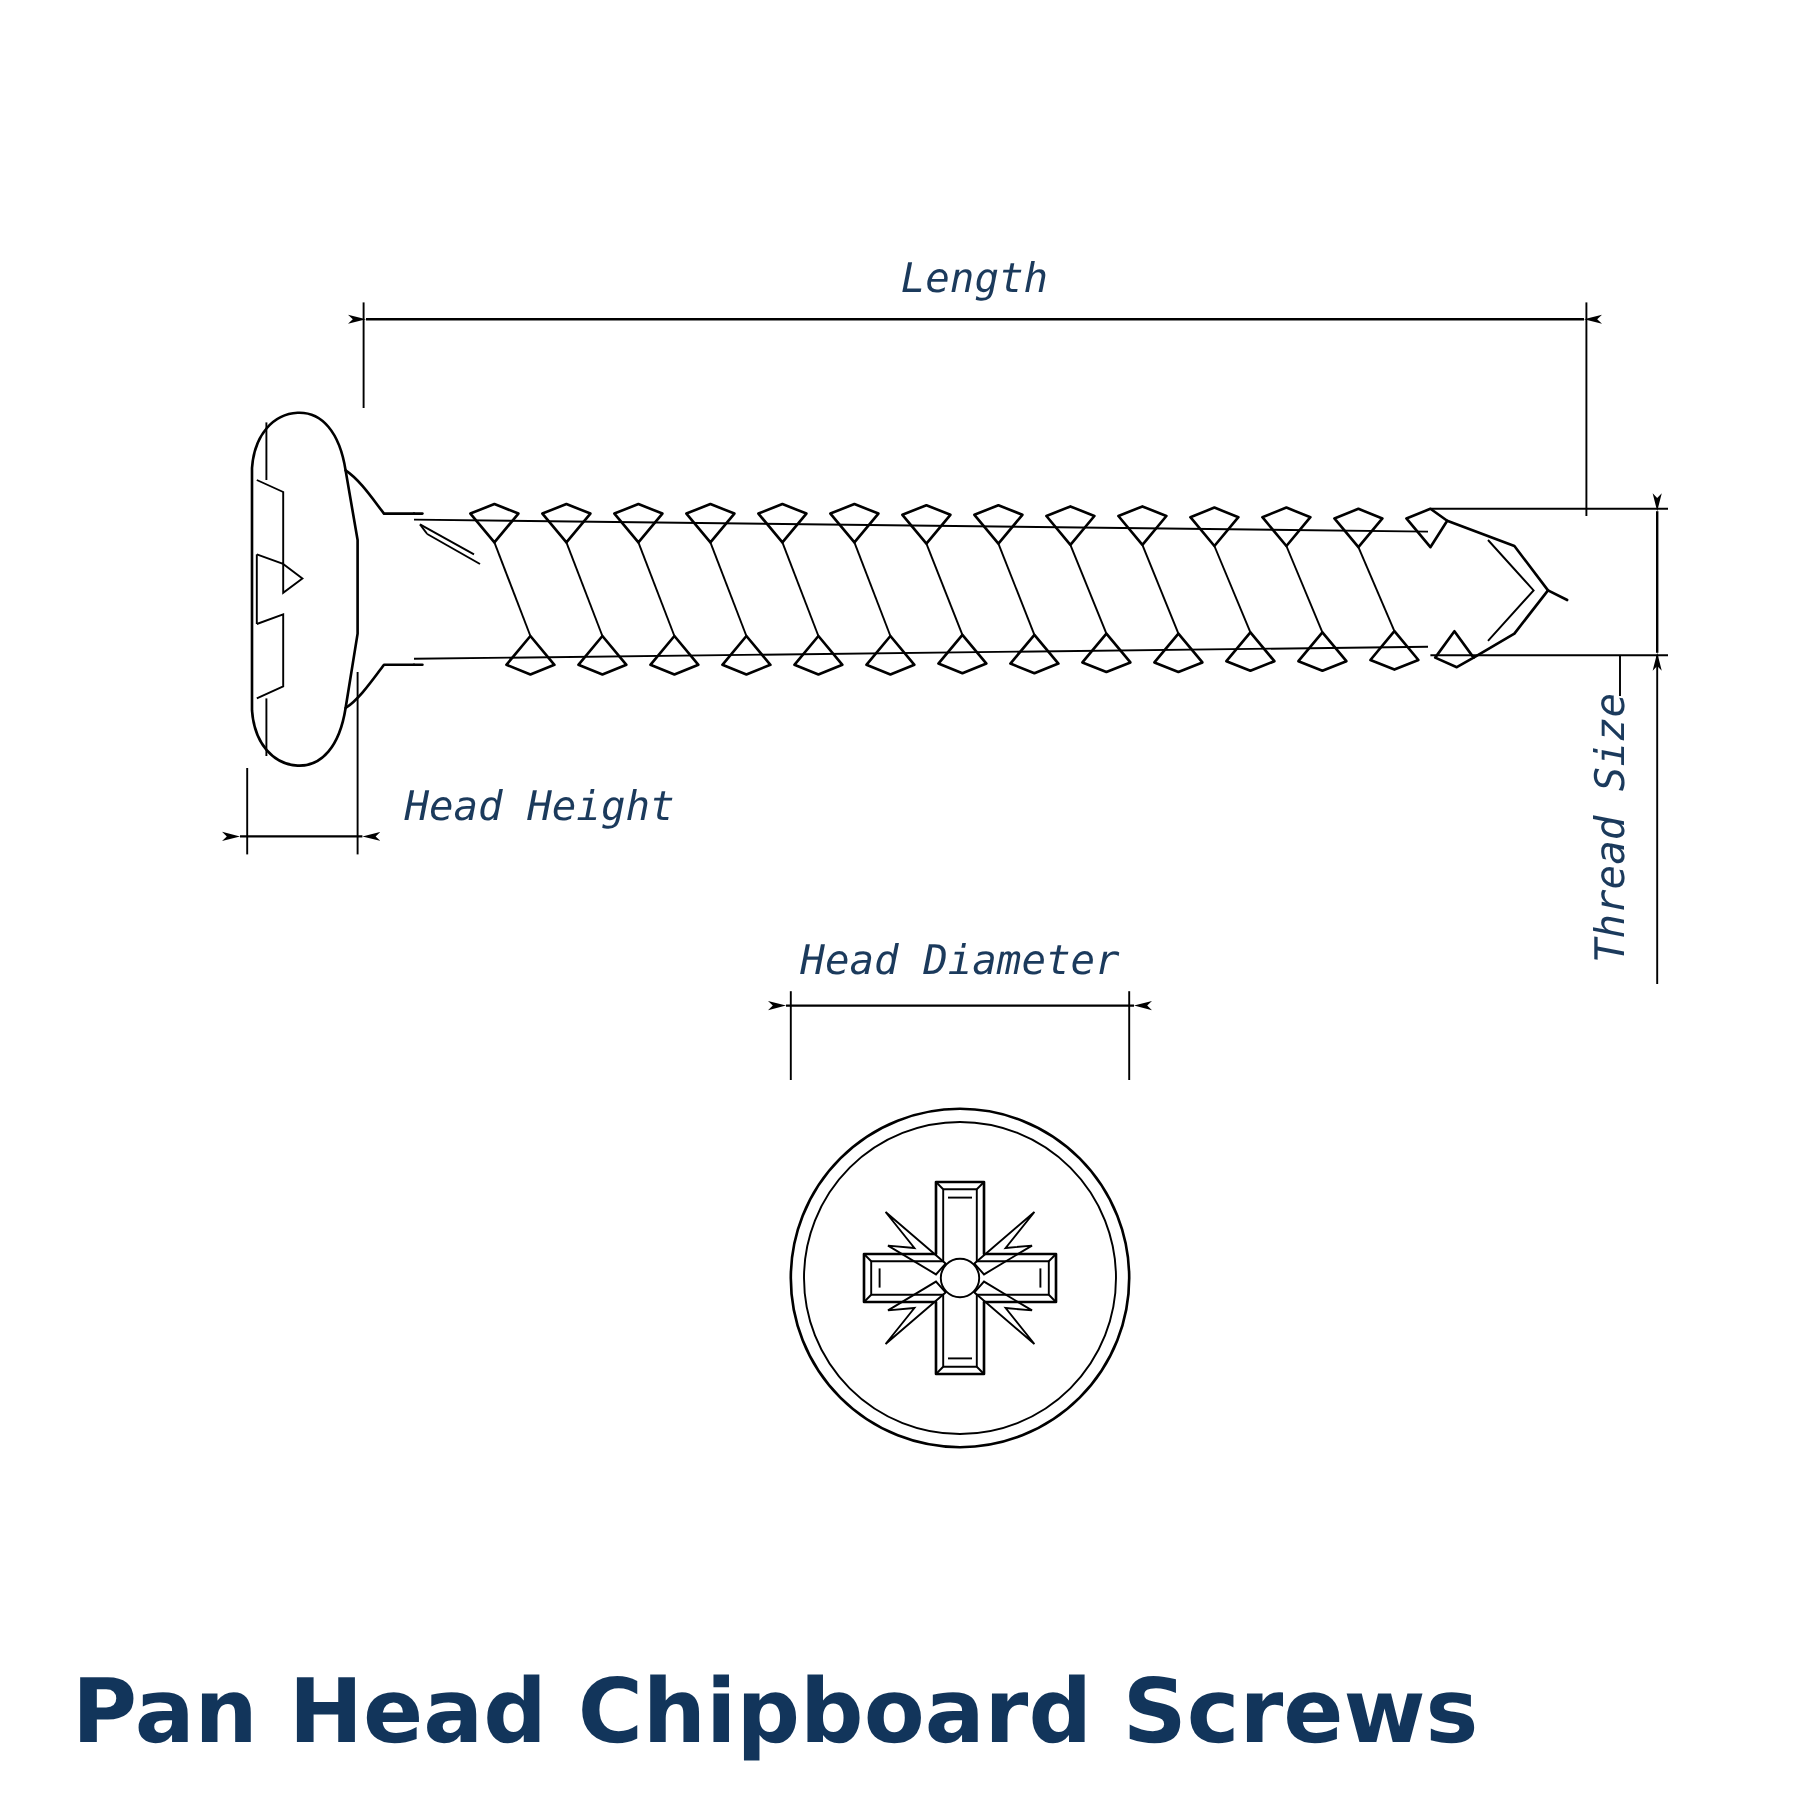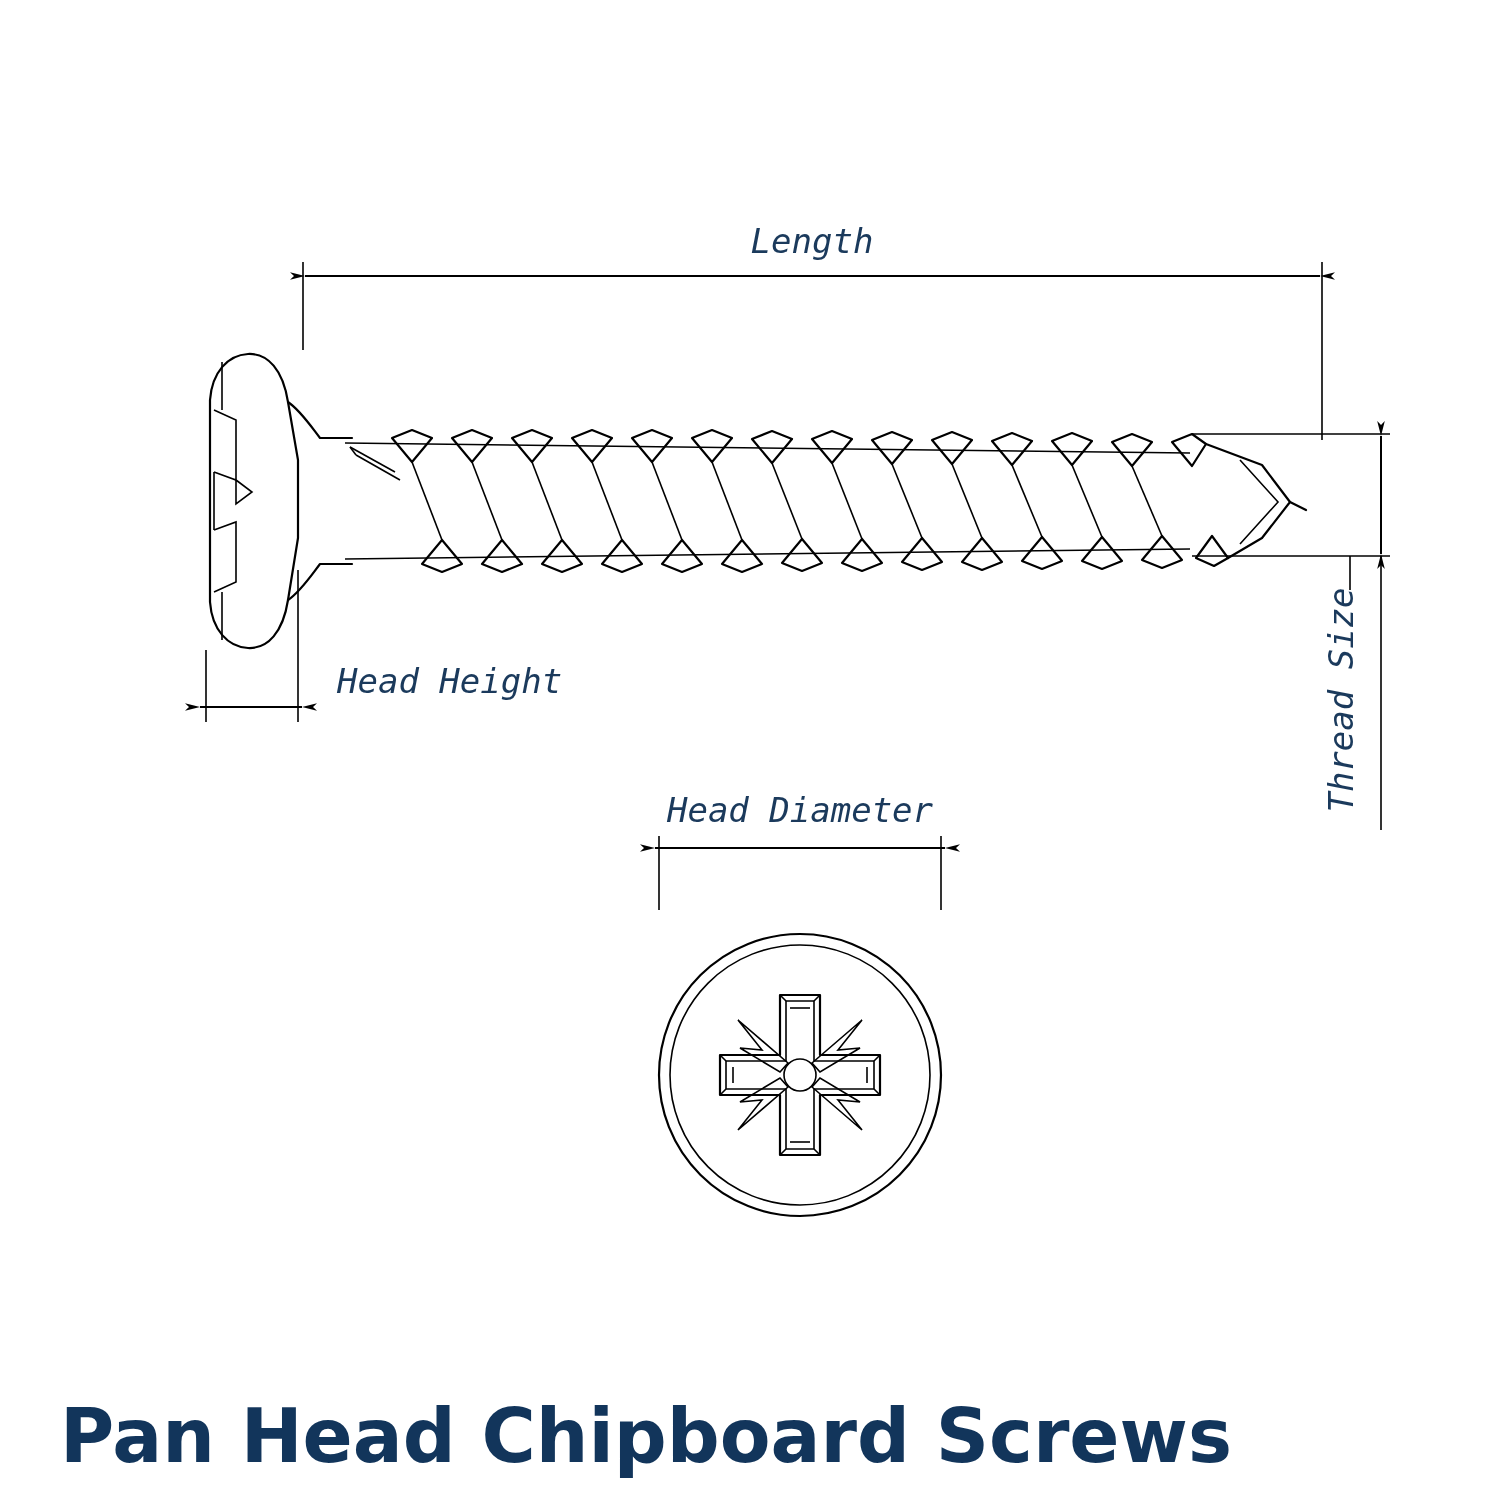--- a/index.html
+++ b/index.html
@@ -10,21 +10,20 @@
   body {
     width: 1500px;
     height: 1500px;
     position: relative;
     overflow: hidden;
     font-family: "Liberation Sans", sans-serif;
   }
   #diagram-root {
     position: absolute;
     inset: 0;
-    margin-top: 10px;
   }
   svg.tech-drawing {
     display: block;
     width: 1500px;
     height: 1500px;
   }
   .dim-label {
     font-family: "DejaVu Sans Mono", monospace;
     font-style: italic;
     font-size: 34px;

